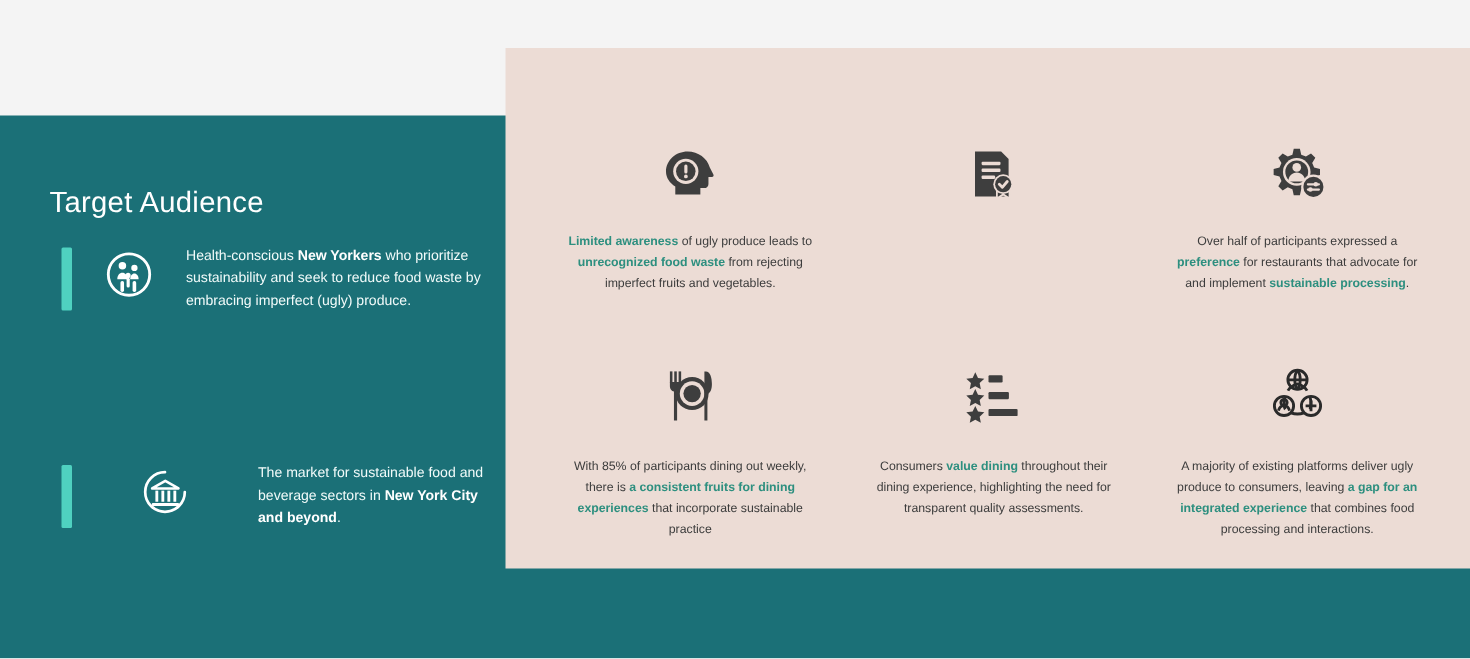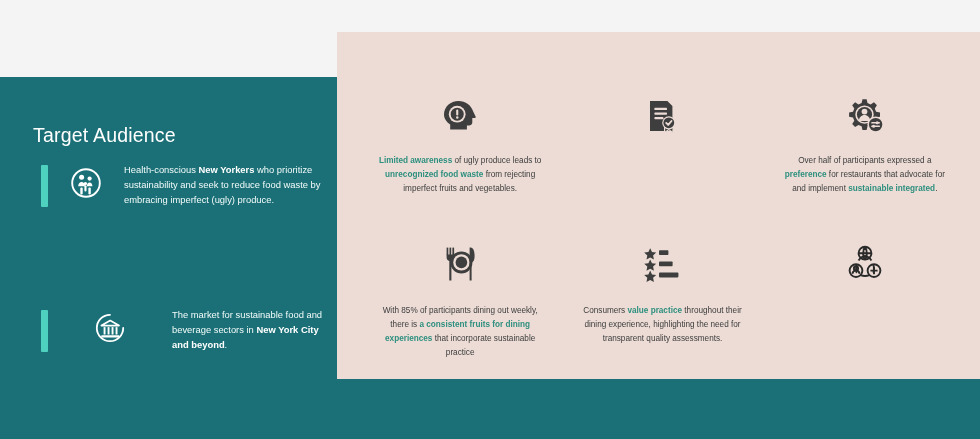--- a/index.html
+++ b/index.html
@@ -225,21 +225,21 @@
           <circle cx="21.5" cy="17.6" r="2.9" fill="#ecdcd5"></circle>
           <path d="M15.9 27 c0-3.6 2.5-6 5.6-6 s5.6 2.4 5.6 6 z" fill="#ecdcd5"></path>
           <circle cx="32.6" cy="30.6" r="8.2" fill="#ecdcd5"></circle>
           <circle cx="32.6" cy="30.6" r="6.7" fill="#3e3e3e"></circle>
           <rect x="28.2" y="28.1" width="8.8" height="1.5" rx="0.7" fill="#ecdcd5"></rect>
           <rect x="28.2" y="31.6" width="8.8" height="1.5" rx="0.7" fill="#ecdcd5"></rect>
           <circle cx="34.2" cy="28.85" r="1.5" fill="#ecdcd5"></circle>
           <circle cx="30.6" cy="32.35" r="1.5" fill="#ecdcd5"></circle>
         </svg>
       </div>
-      <div class="card-text">Over half of participants expressed a <span class="hl">preference</span> for restaurants that advocate for and implement <span class="hl">sustainable integrated</span>.</div>
+      <div class="card-text">Over half of participants expressed a <span class="hl">preference</span> for restaurants that advocate for and implement <span class="hl">sustainable processing</span>.</div>
     </div>
 
     <div class="card row2">
       <div class="card-icon">
         <svg width="44" height="44" viewBox="0 0 44 44">
           <rect x="8.6" y="5.6" width="1.7" height="7.6" fill="#3e3e3e"></rect>
           <rect x="11.5" y="5.6" width="1.7" height="7.6" fill="#3e3e3e"></rect>
           <rect x="14.4" y="5.6" width="1.7" height="7.6" fill="#3e3e3e"></rect>
           <path d="M8.6 12.6 L16.1 12.6 L16.1 15.6 C16.1 17.3 15 18.6 13.4 19 L13.4 38.4 L11.3 38.4 L11.3 19 C9.7 18.6 8.6 17.3 8.6 15.6 Z" fill="#3e3e3e"></path>
           <circle cx="23.4" cy="20.4" r="11" fill="#3e3e3e"></circle>
@@ -257,37 +257,38 @@
           <g fill="#3e3e3e">
             <path d="M10.2 6.2 L12 10 L16.2 10.5 L13.1 13.4 L13.9 17.5 L10.2 15.5 L6.5 17.5 L7.3 13.4 L4.2 10.5 L8.4 10 Z"></path>
             <rect x="19" y="8.2" width="9.4" height="4.8" rx="0.8"></rect>
             <path d="M10.2 17.4 L12 21.2 L16.2 21.7 L13.1 24.6 L13.9 28.7 L10.2 26.7 L6.5 28.7 L7.3 24.6 L4.2 21.7 L8.4 21.2 Z"></path>
             <rect x="19" y="19.4" width="13.6" height="4.8" rx="0.8"></rect>
             <path d="M10.2 28.6 L12 32.4 L16.2 32.9 L13.1 35.8 L13.9 39.9 L10.2 37.9 L6.5 39.9 L7.3 35.8 L4.2 32.9 L8.4 32.4 Z"></path>
             <rect x="19" y="30.6" width="19.4" height="4.8" rx="0.8"></rect>
           </g>
         </svg>
       </div>
-      <div class="card-text">Consumers <span class="hl">value practice</span> throughout their dining experience, highlighting the need for transparent quality assessments.</div>
+      <div class="card-text">Consumers <span class="hl">value dining</span> throughout their dining experience, highlighting the need for transparent quality assessments.</div>
     </div>
 
     <div class="card row2">
       <div class="card-icon">
         <svg width="44" height="44" viewBox="0 0 44 44">
           <g fill="none" stroke="#2a2a2a" stroke-width="1.9">
             <path d="M15.6 18.4 C17.6 15 21.4 14 22 14 C22.6 14 26.4 15 28.4 18.4"></path>
             <path d="M13.6 22.8 C12.4 26.6 13.4 30.4 13.8 30.9"></path>
             <path d="M30.4 22.8 C31.6 26.6 30.6 30.4 30.2 30.9"></path>
             <path d="M17.6 33.2 C20.4 34.2 23.6 34.2 26.4 33.2"></path>
             <circle cx="22" cy="11.2" r="6.4"></circle>
             <circle cx="13" cy="28.6" r="6.4"></circle>
             <circle cx="31" cy="28.6" r="6.4"></circle>
             <path d="M15.7 11.2 L28.3 11.2 M22 4.8 C19.6 7.8 19.6 14.6 22 17.6 M22 4.8 C24.4 7.8 24.4 14.6 22 17.6"></path>
             <circle cx="13" cy="26.4" r="2.1"></circle>
             <path d="M9.3 31.8 C9.9 29.5 11.3 28.4 13 28.4 C14.7 28.4 16.1 29.5 16.7 31.8"></path>
             <path d="M31 25 L31 32.2 M27.4 28.6 L34.6 28.6"></path>
           </g>
         </svg>
       </div>
+      <div class="card-text">A majority of existing platforms deliver ugly produce to consumers, leaving <span class="hl">a gap for an integrated experience</span> that combines food processing and interactions.</div>
     </div>
 
   </div>
 </div>
 
 </body></html>

